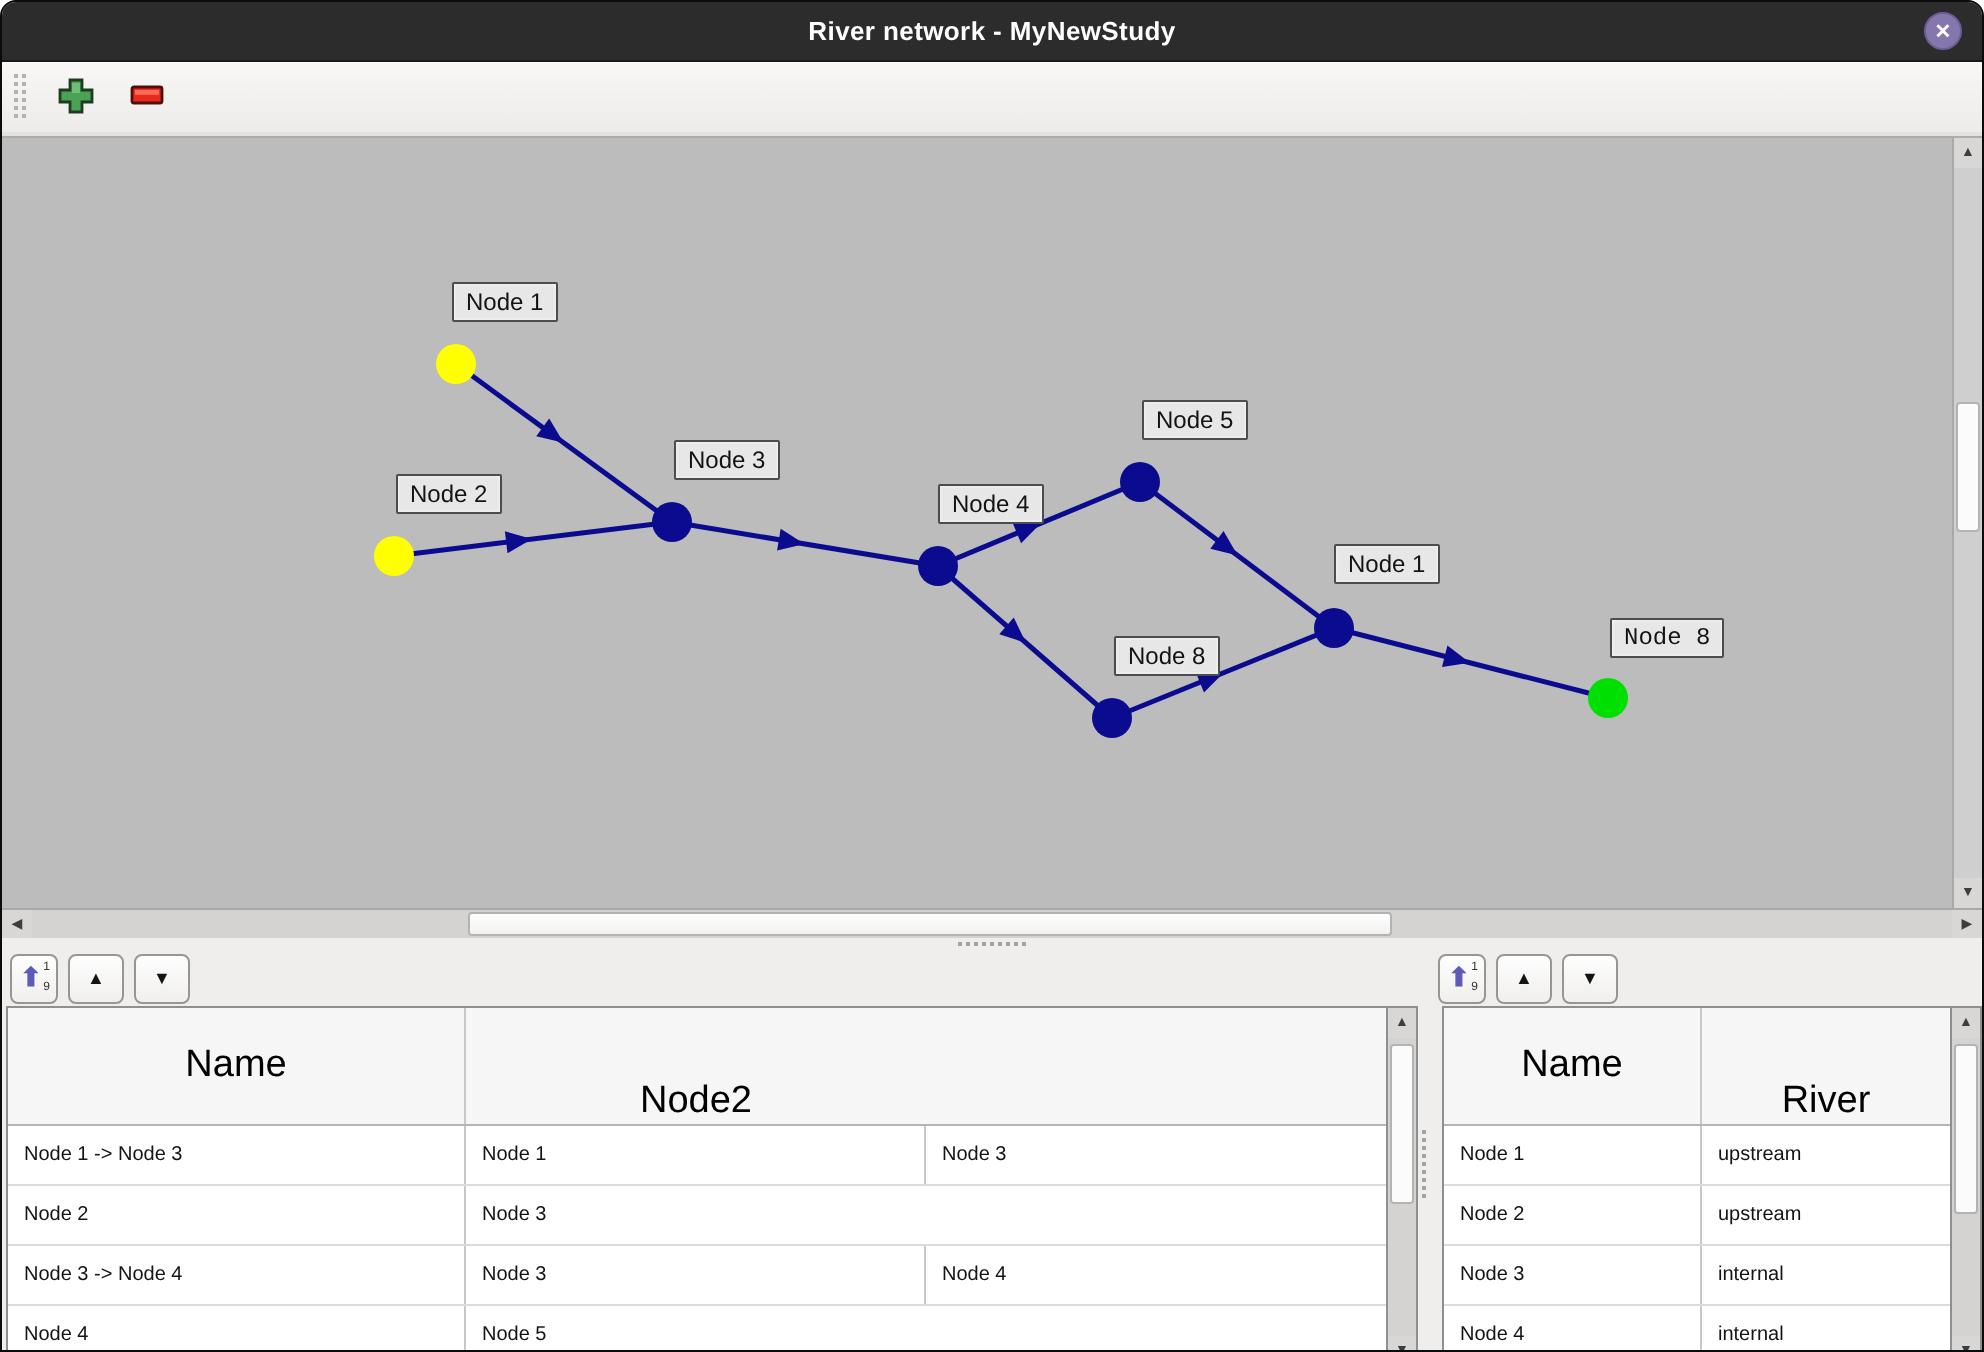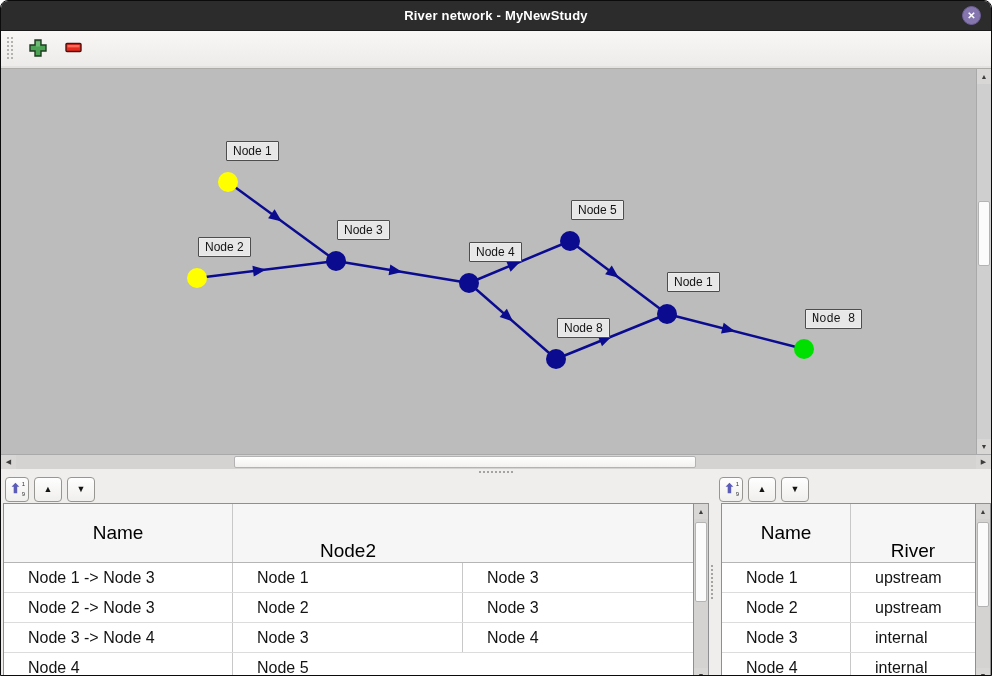--- a/index.html
+++ b/index.html
@@ -93,22 +93,22 @@
   }
   .thead { display:grid; flex:0 0 19px; background:#f6f6f6; border-bottom:1px solid #b5b5b5; }
   .th {
     display:flex; align-items:center; justify-content:center;
     font-size:19px; color:#000000; border-right:1px solid #c8c8c8;
   }
   .th:last-child { border-right:none;margin-top:36px; }
   .trow { display:grid; flex:0 0 30px; border-bottom:1px solid #dcdcdc; background:#fff; }
   .trow.filler { flex:1 1 auto; border-bottom:none; }
   .td {
-    display:flex; align-items:center; padding-left:24px;
-    font-size:16px; color:#141414; border-right:1px solid #c8c8c8;
+    display:flex; align-items:center; padding-left:8px;
+    font-size:10px; color:#141414; border-right:1px solid #c8c8c8;
     white-space:nowrap; overflow:hidden;
   }
   .td:last-child { border-right:none; }
   .table-scroll {
     flex:0 0 15px; background:#d4d3d1; border:1px solid #8f8f8f; border-left:none;
     display:flex; flex-direction:column;
   }
   
   .statusbar { flex:1 1 auto; border-top:1px solid #c7c5c1; background:#f0efed; position:relative; }
   .grip { position:absolute; right:4px; bottom:4px; width:9px; height:9px; }
@@ -232,21 +232,20 @@
               <div class="th">Name</div>
               <div class="th">Node2</div>
             </div>
           <div class="tbody" style="flex:1;display:flex;flex-direction:column;">
               <div class="trow" style="grid-template-columns: 229px 230px 1fr;">
                 <div class="td">Node 1 -&gt; Node 3</div>
                 <div class="td">Node 1</div>
                 <div class="td">Node 3</div>
               </div>
               <div class="trow" style="grid-template-columns: 229px 230px 1fr;">
-                <div class="td">Node 2 -&gt; Node 3</div>
                 <div class="td">Node 2</div>
                 <div class="td">Node 3</div>
               </div>
               <div class="trow" style="grid-template-columns: 229px 230px 1fr;">
                 <div class="td">Node 3 -&gt; Node 4</div>
                 <div class="td">Node 3</div>
                 <div class="td">Node 4</div>
               </div>
               <div class="trow" style="grid-template-columns: 229px 230px 1fr;">
                 <div class="td">Node 4</div>

